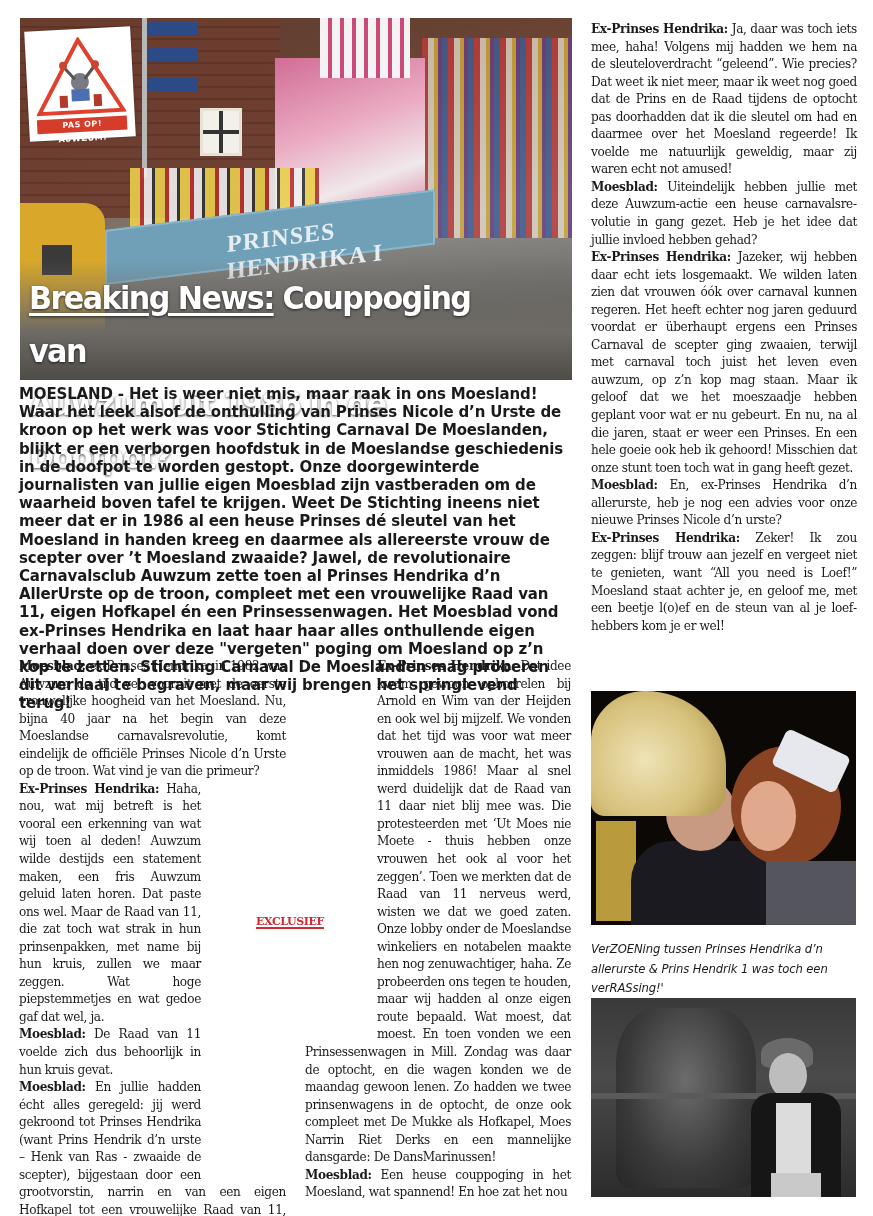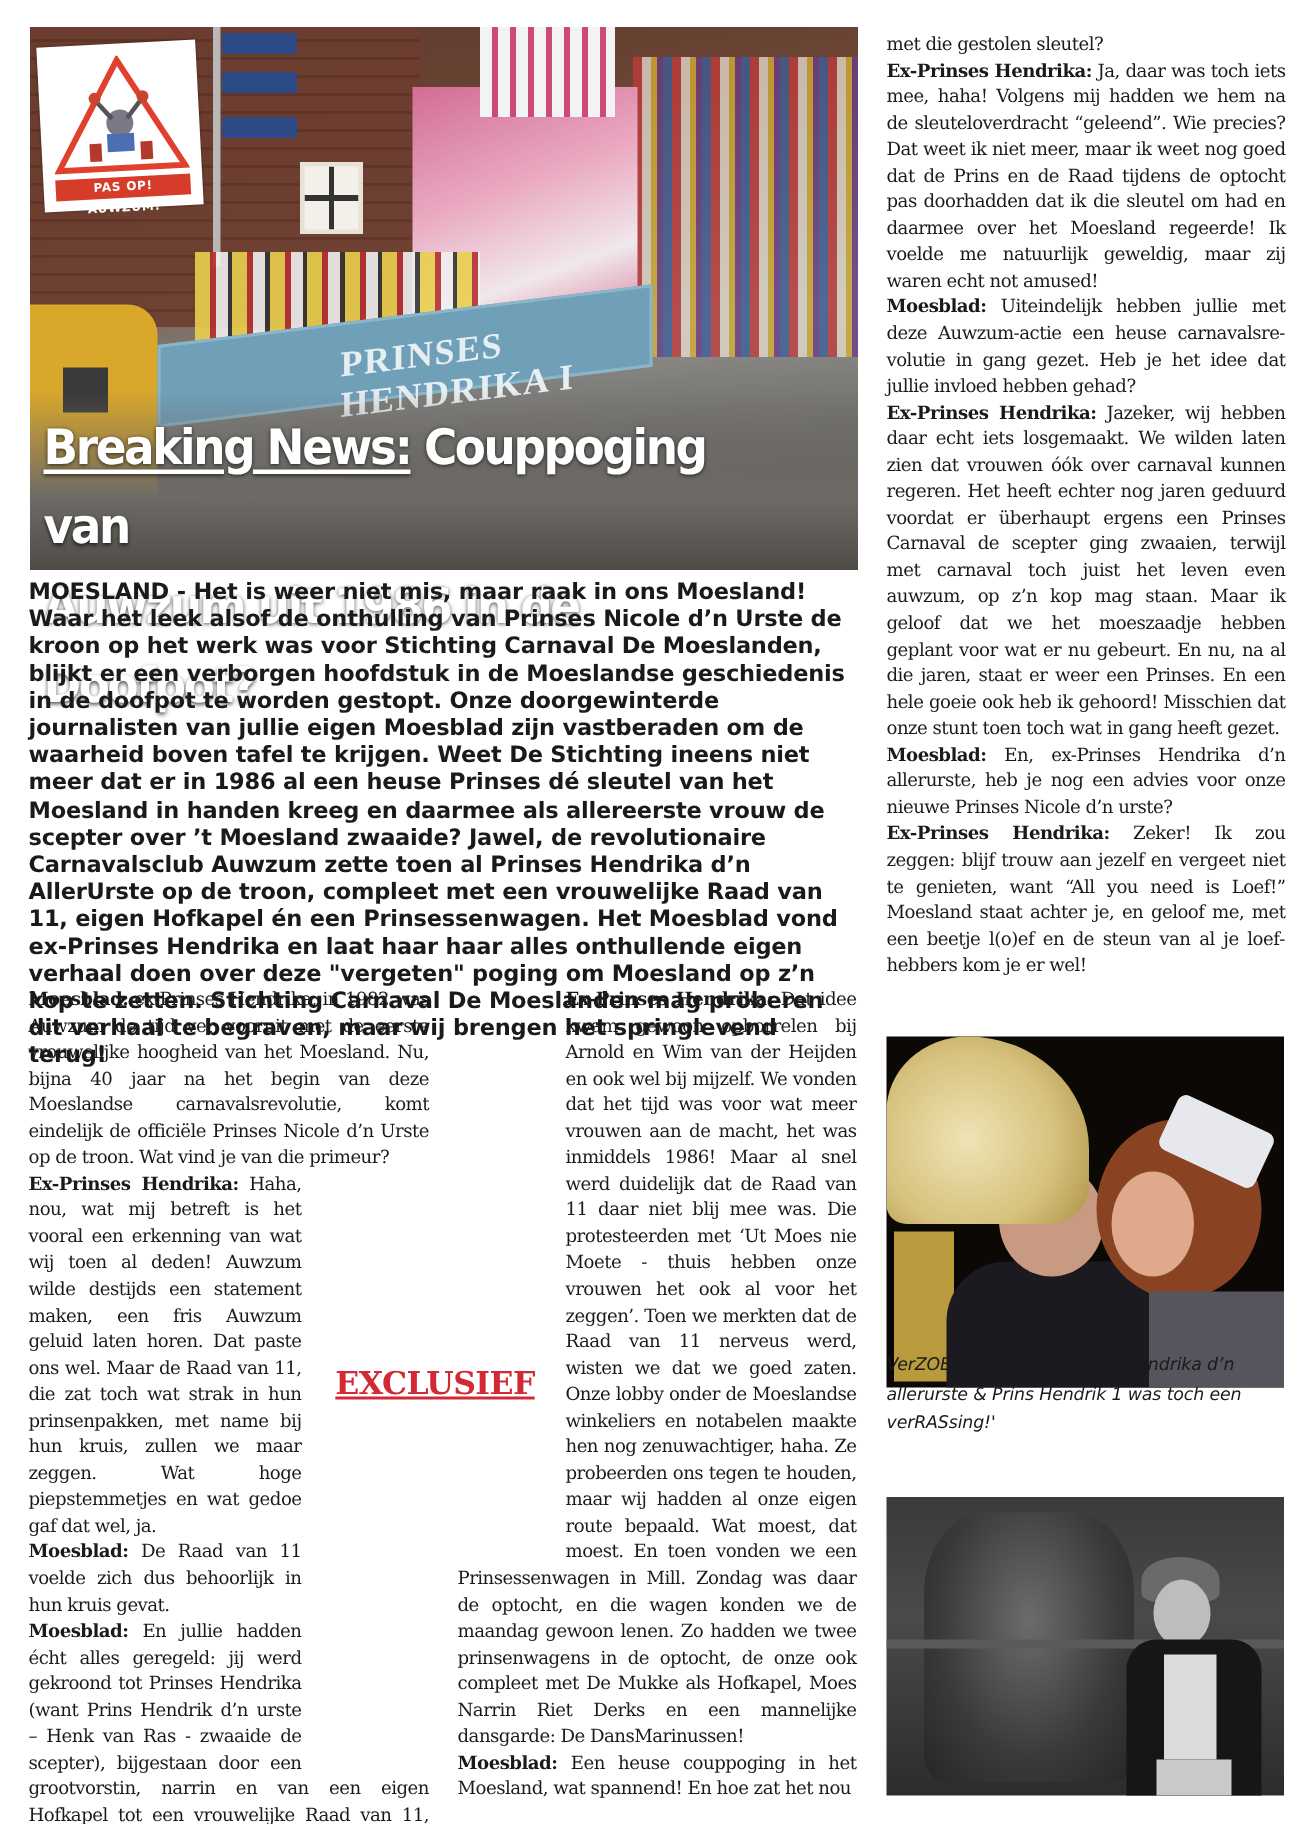--- a/index.html
+++ b/index.html
@@ -66,39 +66,39 @@
   .col b { font-weight: bold; }
   .col-1 { left: 19px; top: 658px; width: 267px; }
   .col-2 { left: 305px; top: 658px; width: 266px; }
   .col-3 { left: 591px; top: 21px; width: 266px; }
 
   .pull-wrap-l { float: right; width: 85px; height: 144px; }
   .pull-wrap-r { float: left; width: 72px; height: 144px; }
 
   .pullquote { position: absolute; left: 216px; top: 912px; width: 148px; text-align: center;
     font-family: "DejaVu Serif", serif; font-weight: bold; font-style: italic; color: #d22a35;
-    font-size: 21px; line-height: 20.6px; letter-spacing: -0.4px; }
+    font-size: 11px; line-height: 20.6px; letter-spacing: -0.4px; }
   .pullquote .pq-kicker { font-style: normal; text-decoration: underline; text-decoration-thickness: 1.5px;
     text-underline-offset: 2px; display: block; }
 
   
   .photo-kiss { position: absolute; left: 591px; top: 691px; width: 265px; height: 234px; overflow: hidden;
     background: #0b0806; }
   .photo-kiss .crown { position: absolute; left: 0; top: 0; width: 135px; height: 125px;
     background: radial-gradient(circle at 40% 55%, #efe3b6 0%, #d7c27d 55%, #a68a3f 100%);
     border-radius: 40% 60% 20% 10%; }
   .photo-kiss .man { position: absolute; left: 40px; top: 150px; width: 150px; height: 110px; background: #1a1a20; border-radius: 40px 40px 0 0; }
   .photo-kiss .face-m { position: absolute; left: 75px; top: 85px; width: 70px; height: 75px; background: #c89a82; border-radius: 50%; }
   .photo-kiss .hair-w { position: absolute; left: 140px; top: 55px; width: 110px; height: 120px; background: #8a4322; border-radius: 50%; }
   .photo-kiss .face-w { position: absolute; left: 150px; top: 90px; width: 55px; height: 70px; background: #e0a88c; border-radius: 50%; }
   .photo-kiss .hat-w { position: absolute; left: 185px; top: 50px; width: 70px; height: 40px; background: #e7e7ee; transform: rotate(25deg); border-radius: 6px; }
   .photo-kiss .coat-w { position: absolute; left: 175px; top: 170px; width: 90px; height: 70px; background: #55555e; }
   .photo-kiss .vest { position: absolute; left: 5px; top: 130px; width: 40px; height: 100px; background: #b99a3c; }
 
-  .caption { position: absolute; left: 591px; top: 900px; width: 270px;
+  .caption { position: absolute; left: 591px; top: 940px; width: 270px;
     font-family: "DejaVu Sans", sans-serif; font-style: italic; font-size: 11.6px; line-height: 19.6px;
     color: #1a1a1a; letter-spacing: -0.1px; }
 
   .photo-bw { position: absolute; left: 591px; top: 998px; width: 265px; height: 199px; overflow: hidden;
     background: linear-gradient(180deg, #3a3a3a 0%, #4a4a4a 40%, #2c2c2c 100%); filter: grayscale(1); }
   .photo-bw .statue { position: absolute; left: 25px; top: 10px; width: 140px; height: 180px;
     background: radial-gradient(ellipse at 50% 40%, #6c6c6c 0%, #3a3a3a 60%, #262626 100%); border-radius: 30% 30% 10% 10%; }
   .photo-bw .wall { position: absolute; left: 0; top: 95px; width: 100%; height: 6px; background: #5a5a5a; }
   .photo-bw .person-cape { position: absolute; left: 160px; top: 95px; width: 90px; height: 105px; background: #161616; border-radius: 20px 20px 0 0; }
   .photo-bw .person-shirt { position: absolute; left: 185px; top: 105px; width: 35px; height: 70px; background: #dcdcdc; }
@@ -159,21 +159,20 @@
   <div class="pull-wrap-r" style="margin-top:237px"></div>
   <p><b>Ex-Prinses Hendrika:</b><span> Dat idee kwam gewoon opborrelen bij Arnold en Wim van der Heijden en ook wel bij mijzelf. We vonden dat het tijd was voor wat meer vrouwen aan de macht, het was inmiddels 1986! Maar al snel werd duidelijk dat de Raad van 11 daar niet blij mee was. Die protesteerden met ‘Ut Moes nie Moete - thuis hebben onze vrouwen het ook al voor het zeggen’. Toen we merkten dat de Raad van 11 nerveus werd, wisten we dat we goed zaten. Onze lobby onder de Moeslandse winkeliers en notabelen maakte hen nog zenuwachtiger, haha. Ze probeerden ons tegen te houden, maar wij hadden al onze eigen route bepaald. Wat moest, dat moest. En toen vonden we een Prinsessenwagen in Mill. Zondag was daar de optocht, en die wagen konden we de maandag gewoon lenen. Zo hadden we twee prinsenwagens in de optocht, de onze ook compleet met De Mukke als Hofkapel, Moes Narrin Riet Derks en een mannelijke dansgarde: De DansMarinussen!</span></p>
   <p><b>Moesblad:</b><span> Een heuse couppoging in het Moesland, wat spannend! En hoe zat het nou</span></p>
 </div>
 
 <div class="pullquote">
   <span class="pq-kicker">EXCLUSIEF</span>
 </div>
 
 <div class="col col-3">
-  <p>met die gestolen sleutel?</p>
   <p><b>Ex-Prinses Hendrika:</b><span> Ja, daar was toch iets mee, haha! Volgens mij hadden we hem na de sleuteloverdracht “geleend”. Wie precies? Dat weet ik niet meer, maar ik weet nog goed dat de Prins en de Raad tijdens de optocht pas doorhadden dat ik die sleutel om had en daarmee over het Moesland regeerde! Ik voelde me natuurlijk geweldig, maar zij waren echt not amused!</span></p>
   <p><b>Moesblad:</b><span> Uiteindelijk hebben jullie met deze  Auwzum-actie een heuse carnavalsre­volutie in gang gezet. Heb je het idee dat jullie invloed hebben gehad?</span></p>
   <p><b>Ex-Prinses Hendrika:</b><span> Jazeker, wij hebben daar echt iets losgemaakt. We wilden laten zien dat vrouwen óók over carnaval kunnen regeren. Het heeft echter nog jaren geduurd voordat er überhaupt ergens een Prinses Carnaval de scepter ging zwaaien, terwijl met carnaval toch juist het leven even auwzum, op z’n kop mag staan. Maar ik geloof dat we het moeszaadje hebben geplant voor wat er nu gebeurt. En nu, na al die jaren, staat er weer een Prinses. En een hele goeie ook heb ik gehoord! Misschien dat onze stunt toen toch wat in gang heeft gezet.</span></p>
   <p><b>Moesblad:</b><span> En, ex-Prinses Hendrika d’n allerurste, heb je nog een advies voor onze nieuwe Prinses Nicole d’n urste?</span></p>
   <p><b>Ex-Prinses Hendrika:</b><span> Zeker! Ik zou zeggen: blijf trouw aan jezelf en vergeet niet te genieten, want “All you need is Loef!” Moesland staat achter je, en geloof me, met een beetje l(o)ef en de steun van al je loef­hebbers kom je er wel!</span></p>
 </div>
 
 <div class="photo-kiss">
   <div class="vest"></div>
   <div class="man"></div>

